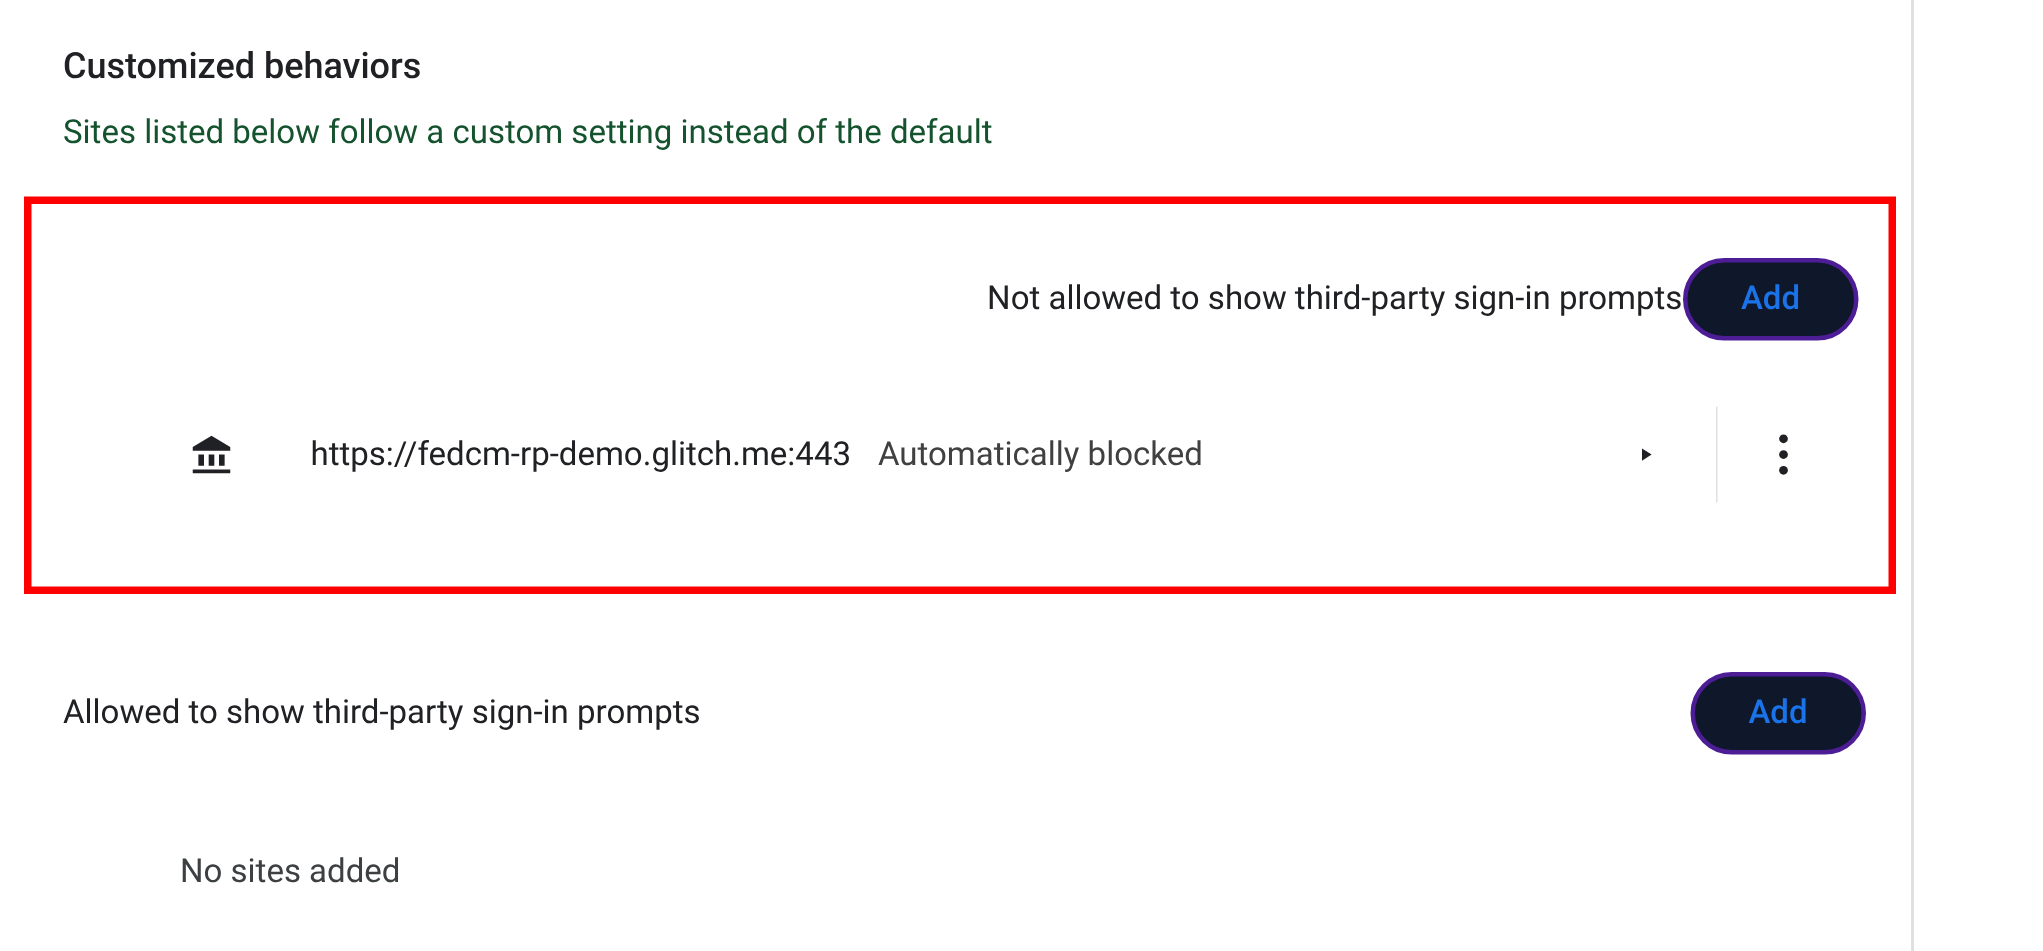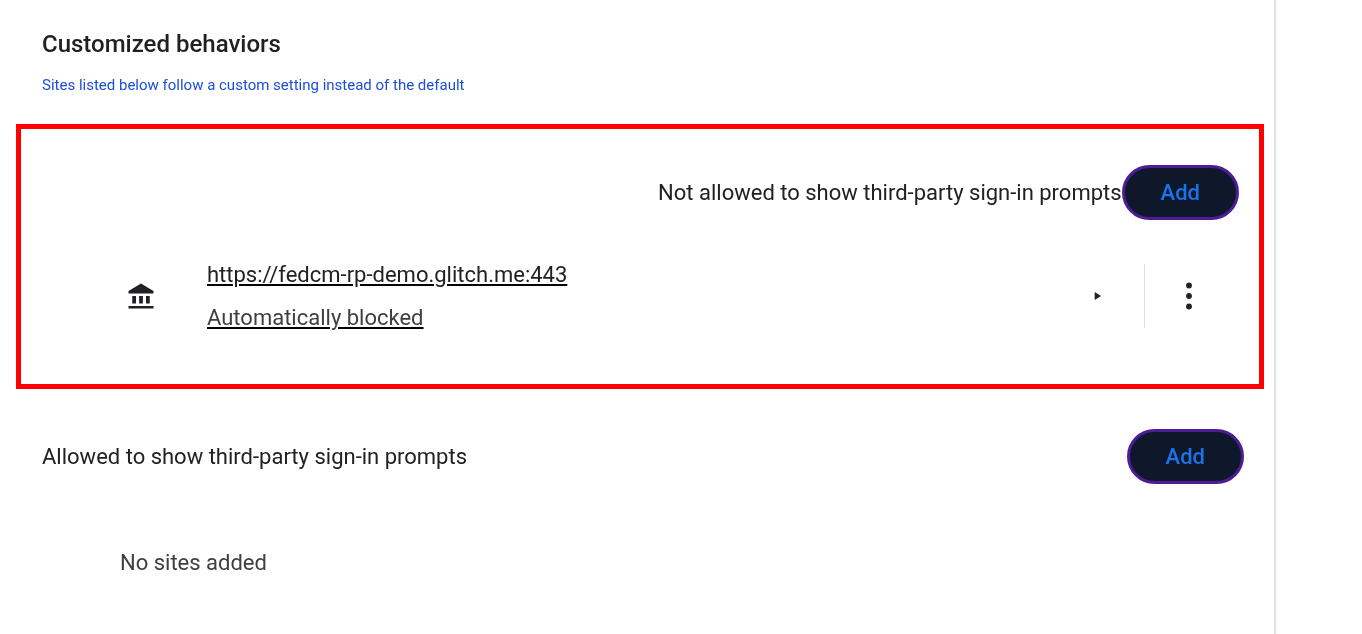--- a/index.html
+++ b/index.html
@@ -21,22 +21,22 @@
       height: 100%;
       width: 1276px;
     }
     .section-title {
       font-size: 24px;
       font-weight: 500;
       color: #202124;
       padding: 30px 42px 18px 42px;
     }
     .section-description {
-      font-size: 15px;
-      color: #1d4ed8;
+      font-size: 22px;
+      color: #14532d;
       padding: 0 42px 30px 42px;
     }
     .highlighted-box {
       border: 5px solid #ff0000;
       margin: 0 10px 0 16px;
       padding: 12px 0 36px 0;
     }
     .list-header {
       display: flex;
       align-items: center;
@@ -66,23 +66,22 @@
     .site-icon {
       flex: 0 0 40px;
       display: flex;
       align-items: center;
       justify-content: center;
       margin-right: 46px;
     }
     .site-info {
       flex: 1;
       display: flex;
-      flex-direction: column;
+      flex-direction: row;
       gap: 18px;
-      text-decoration: underline;
     }
     .site-url {
       font-size: 22px;
       color: #202124;
     }
     .site-status {
       font-size: 22px;
       color: #404040;
     }
     .site-actions {
@@ -114,20 +113,21 @@
       justify-content: center;
     }
     .allowed-section {
       padding: 0;
     }
     .allowed-header {
       display: flex;
       align-items: center;
       justify-content: space-between;
       padding: 40px 30px 24px 42px;
+      margin-top: 12px;
     }
     .empty-text {
       font-size: 22px;
       color: #3c4043;
       padding: 42px 0 0 120px;
     }
   </style>
 </head>
 <body>
 

